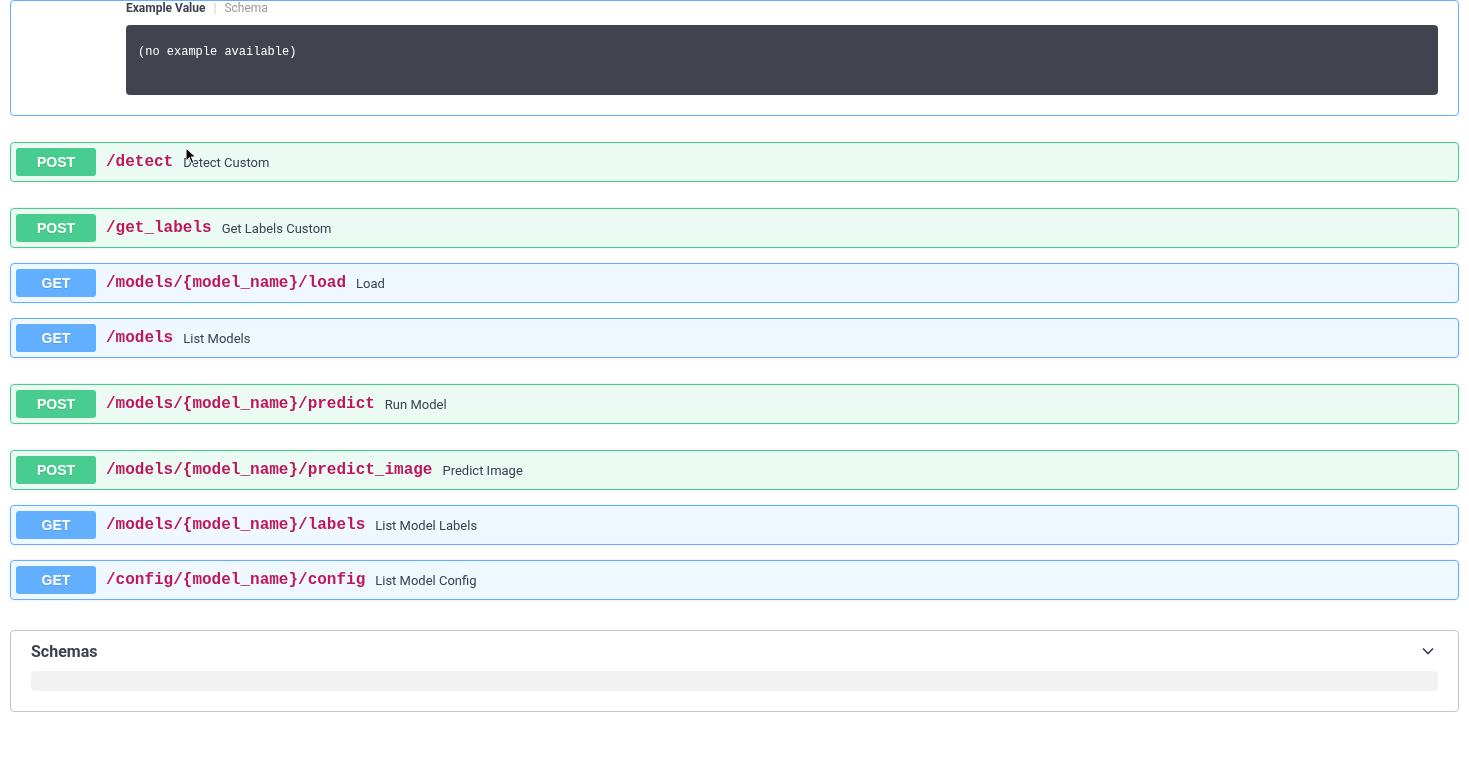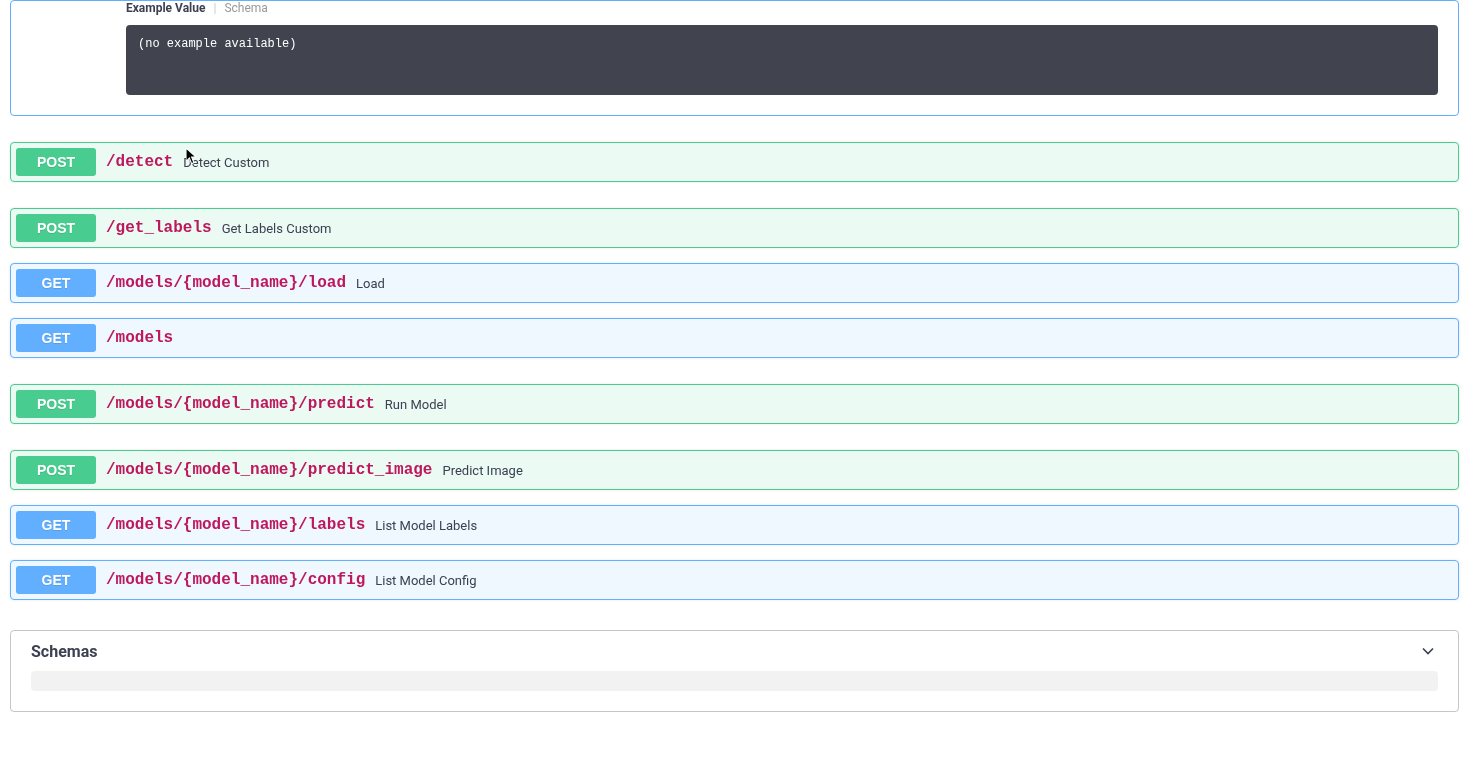--- a/index.html
+++ b/index.html
@@ -44,21 +44,21 @@
     .tab-inactive {
       font-size: 12px;
       color: #999;
       font-weight: 400;
     }
     .code-block {
       background: #41444e;
       color: #fff;
       font-family: "Courier New", monospace;
       font-size: 12px;
-      padding: 12px 12px;
+      padding: 20px 12px;
       border-radius: 4px;
       min-height: 70px;
     }
     .opblock {
       border-radius: 4px;
       margin: 0 0 15px 0;
       box-shadow: 0 0 3px rgba(0,0,0,0.1);
     }
     .opblock-summary {
       display: flex;
@@ -194,20 +194,21 @@
         <div class="opblock-summary">
           <span class="method-badge method-get">GET</span>
           <span class="path-text">/models/{model_name}/load</span>
           <span class="summary-text">Load</span>
         </div>
       </div>
       <div class="opblock opblock-get">
         <div class="opblock-summary">
           <span class="method-badge method-get">GET</span>
           <span class="path-text">/models</span>
+          <span class="summary-text">List Models</span>
         </div>
       </div>
       <div class="opblock opblock-post">
         <div class="opblock-summary">
           <span class="method-badge method-post">POST</span>
           <span class="path-text">/models/{model_name}/predict</span>
           <span class="summary-text">Run Model</span>
         </div>
       </div>
       <div class="opblock opblock-post">
@@ -220,21 +221,21 @@
       <div class="opblock opblock-get">
         <div class="opblock-summary">
           <span class="method-badge method-get">GET</span>
           <span class="path-text">/models/{model_name}/labels</span>
           <span class="summary-text">List Model Labels</span>
         </div>
       </div>
       <div class="opblock opblock-get">
         <div class="opblock-summary">
           <span class="method-badge method-get">GET</span>
-          <span class="path-text">/models/{model_name}/config</span>
+          <span class="path-text">/config/{model_name}/config</span>
           <span class="summary-text">List Model Config</span>
         </div>
       </div>
     </div>
 
   <div class="section-block">
     <div class="section-header">
       <span class="section-title">Schemas</span>
       <svg class="chevron-down" viewBox="0 0 24 24" fill="none" stroke="#3b4151" stroke-width="2">
         <polyline points="6 9 12 15 18 9"></polyline>

